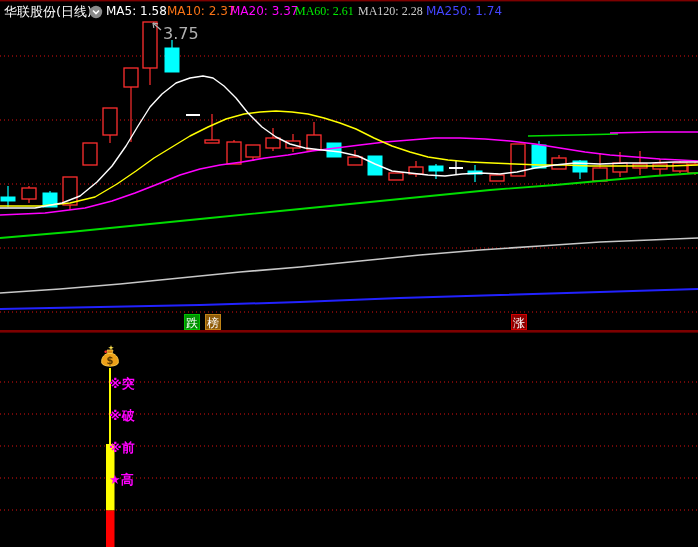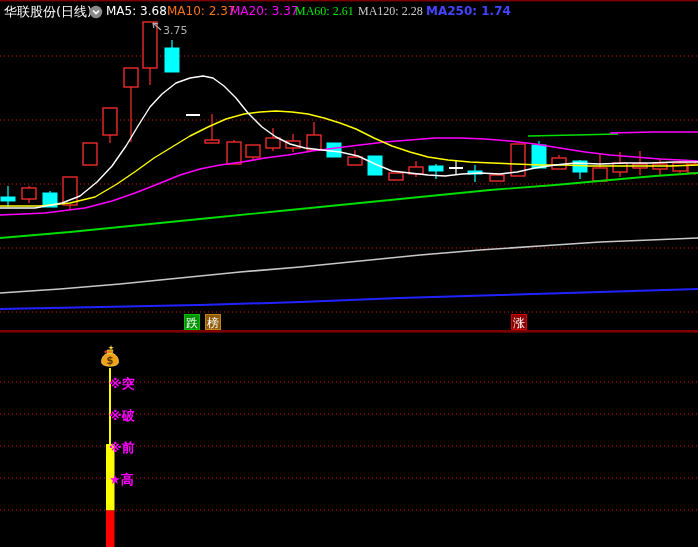--- a/index.html
+++ b/index.html
@@ -9,23 +9,23 @@
   
   .topbar{position:absolute;left:0;top:0;width:584px;height:20px;z-index:5;}
   .topbar .title{position:absolute;left:4px;top:3px;color:#fff;font-size:13px;letter-spacing:0;}
   .chev-icon{position:absolute;left:89px;top:4px;width:14px;height:14px;}
   .ma{position:absolute;top:4px;font-size:12px;white-space:pre;}
   .ma-0{left:106px;color:#ffffff;}
   .ma-1{left:167px;color:#f97316;}
   .ma-2{left:230px;color:#ff00ff;}
   .ma-3{left:295px;color:#00ee00;font-family:Liberation Serif, serif;}
   .ma-4{left:358px;color:#cccccc;font-family:Liberation Serif, serif;}
-  .ma-5{left:426px;color:#4444ff;font-weight:bold;}
+  .ma-5{left:426px;color:#4444ff;}
   
-  .peak{position:absolute;left:163px;top:24px;color:#b0b0b0;font-size:11px;z-index:4;}
+  .peak{position:absolute;left:163px;top:24px;color:#b0b0b0;font-size:16px;z-index:4;}
   .mk{position:absolute;top:314px;width:16px;height:16px;line-height:16px;text-align:center;
       color:#fff;font-size:12px;z-index:4;cursor:pointer;}
   .mk-0{left:184px;background:#009100;border:1px solid #00c300;box-sizing:border-box;}
   .mk-1{left:205px;background:#8f5c0a;border:1px solid #c08417;box-sizing:border-box;}
   .mk-2{left:511px;background:#8d0000;border:1px solid #d40000;box-sizing:border-box;}
   
   .p2head{position:absolute;left:3px;top:333px;height:16px;z-index:5;display:flex;align-items:center;}
   .p2head .chev2{width:14px;height:14px;margin-right:4px;}
   .p2head .p2title{color:#fff;font-size:13px;}
   .sig{position:absolute;left:109px;color:#ff00ff;font-size:13px;font-weight:bold;z-index:4;white-space:pre;}
@@ -220,21 +220,21 @@
     </svg>
 
   <div class="topbar">
     <span class="title">华联股份(日线)</span>
     <span class="chev-icon">
       <svg width="14" height="14" viewBox="0 0 14 14">
         <circle cx="7" cy="7" r="6.2" fill="#8a8a8a"></circle>
         <path d="M4 5.5 L7 8.5 L10 5.5" stroke="#ffffff" stroke-width="1.6" fill="none"></path>
       </svg>
     </span>
-    <span class="ma ma-0">MA5: 3.68</span>
+    <span class="ma ma-0">MA5: 1.58</span>
     <span class="ma ma-1">MA10: 2.37</span>
     <span class="ma ma-2">MA20: 3.37</span>
     <span class="ma ma-3">MA60: 2.61</span>
     <span class="ma ma-4">MA120: 2.28</span>
     <span class="ma ma-5">MA250: 1.74</span>
   </div>
 
   <span class="peak">3.75</span>
 
   <span class="mk mk-0">跌</span>

